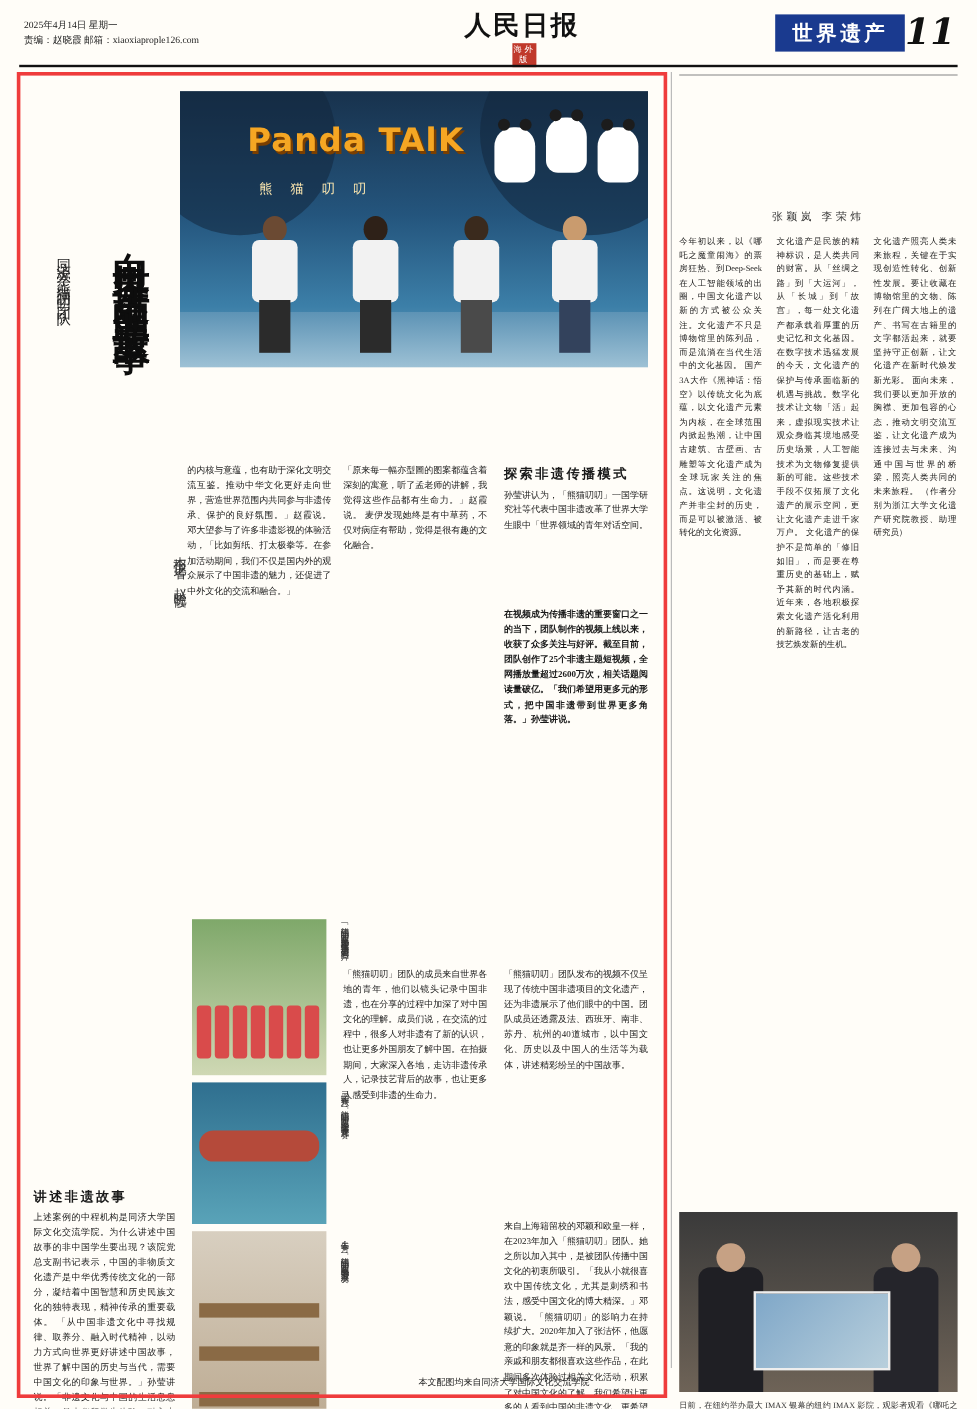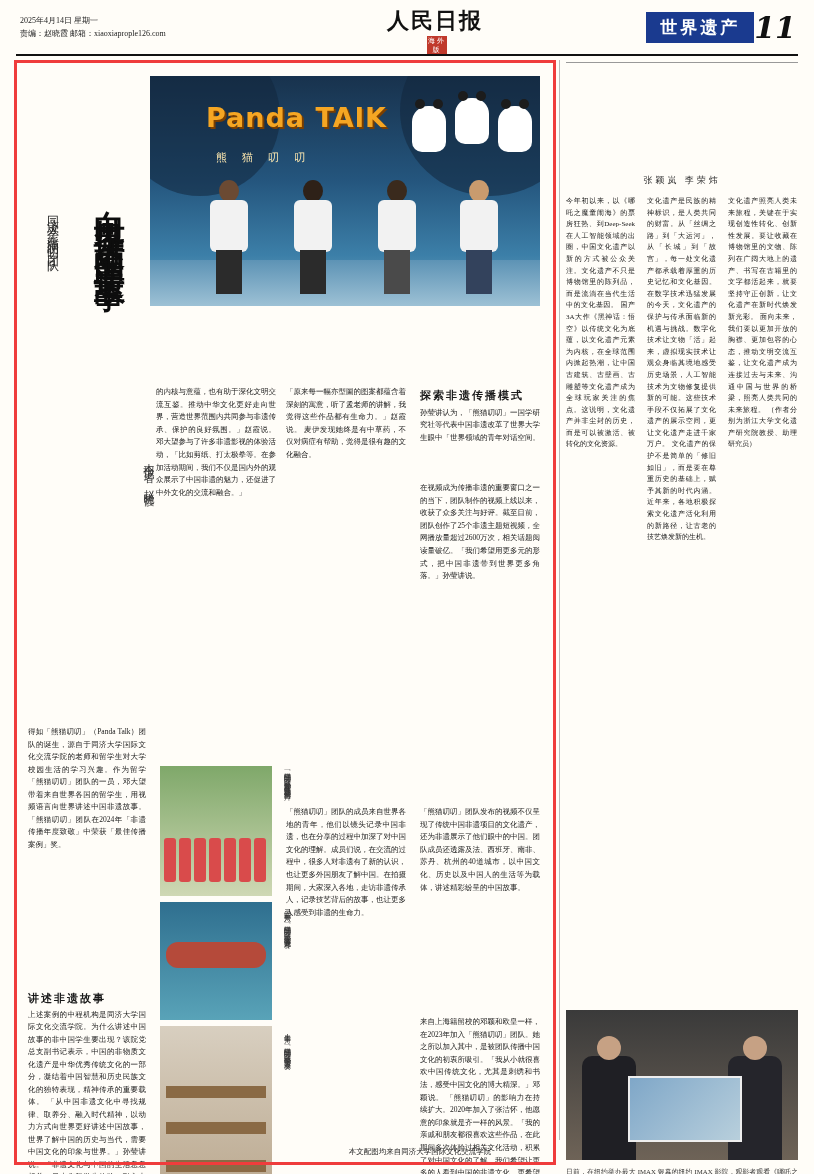--- a/index.html
+++ b/index.html
@@ -107,21 +107,21 @@
     font-size:7.5px;line-height:12.5px;text-align:justify;color:#1a1a1a;
   }
 
   
   .col{
     position:absolute;font-size:7.5px;line-height:12.6px;text-align:justify;color:#1a1a1a;
   }
   .c1{left:136px;top:320px;width:120px;height:380px;}
   .c2{left:266px;top:320px;width:120px;height:380px;}
   .c3{left:400px;top:320px;width:120px;height:100px;}
-  .c3b{left:400px;top:416px;width:120px;height:270px;}
+  .c3b{left:400px;top:440px;width:120px;height:270px;font-weight:bold;}
   .c4{left:400px;top:740px;width:120px;height:180px;}
   .c5{left:400px;top:950px;width:120px;height:190px;}
   .c6{left:266px;top:740px;width:120px;height:400px;}
   .secthead{
     font-size:11px;font-weight:bold;letter-spacing:2px;margin:3px 0 5px;
   }
 
   
   .ph{position:absolute;overflow:hidden;}
   .ph-group{left:140px;top:700px;width:112px;height:130px;background:linear-gradient(180deg,#7fa86a,#cfd8b4);}
@@ -230,24 +230,20 @@
           <div class="head" style="background:#c99b6e;"></div>
           <div class="body"></div>
           <div class="legs" style="background:#33425c;"></div>
         </div>
     </div>
 
     <div class="vtitle">向世界讲述中国非遗故事</div>
     <div class="vsub">同济大学「熊猫叨叨」团队：</div>
     <div class="vbyline">本报记者    赵晓霞</div>
 
-    <div class="lead">
-      <span>得如「熊猫叨叨」（Panda Talk）团队的诞生，源自于同济大学国际文化交流学院的老师和留学生对大学校园生活的学习兴趣。作为留学「熊猫叨叨」团队的一员，邓大望带着来自世界各国的留学生，用视频语言向世界讲述中国非遗故事。
-「熊猫叨叨」团队在2024年「非遗传播年度致敬」中荣获「最佳传播案例」奖。</span>
-    </div>
     <div class="lead2">
       <div class="sub-h">讲述非遗故事</div>
       <span>上述案例的中程机构是同济大学国际文化交流学院。为什么讲述中国故事的非中国学生要出现？该院党总支副书记表示，中国的非物质文化遗产是中华优秀传统文化的一部分，凝结着中国智慧和历史民族文化的独特表现，精神传承的重要载体。
 「从中国非遗文化中寻找规律、取养分、融入时代精神，以动力方式向世界更好讲述中国故事，世界了解中国的历史与当代，需要中国文化的印象与世界。」孙莹讲说。「非遗文化与中国的生活息息相关，是来华留学生体验、融入中国生活的生动课本。」
 在此推会下，「熊猫叨叨」团队亮像街了一系列非遗体验活动，非遗代表性传承人面对面，感受传统工艺、观赏非遗技艺表演，通过同胞平台分享，同世界分中国非物质文化遗产的魅力，让更多海外朋友通过视频了解中国。</span>
     </div>
 
     <div class="col c1">的内核与意蕴，也有助于深化文明交流互鉴。推动中华文化更好走向世界，营造世界范围内共同参与非遗传承、保护的良好氛围。」赵霞说。
 邓大望参与了许多非遗影视的体验活动，「比如剪纸、打太极拳等。在参加活动期间，我们不仅是国内外的观众展示了中国非遗的魅力，还促进了中外文化的交流和融合。」</div>
     <div class="col c2">「原来每一幅亦型圖的图案都蕴含着深刻的寓意，听了孟老师的讲解，我觉得这些作品都有生命力。」赵霞说。

